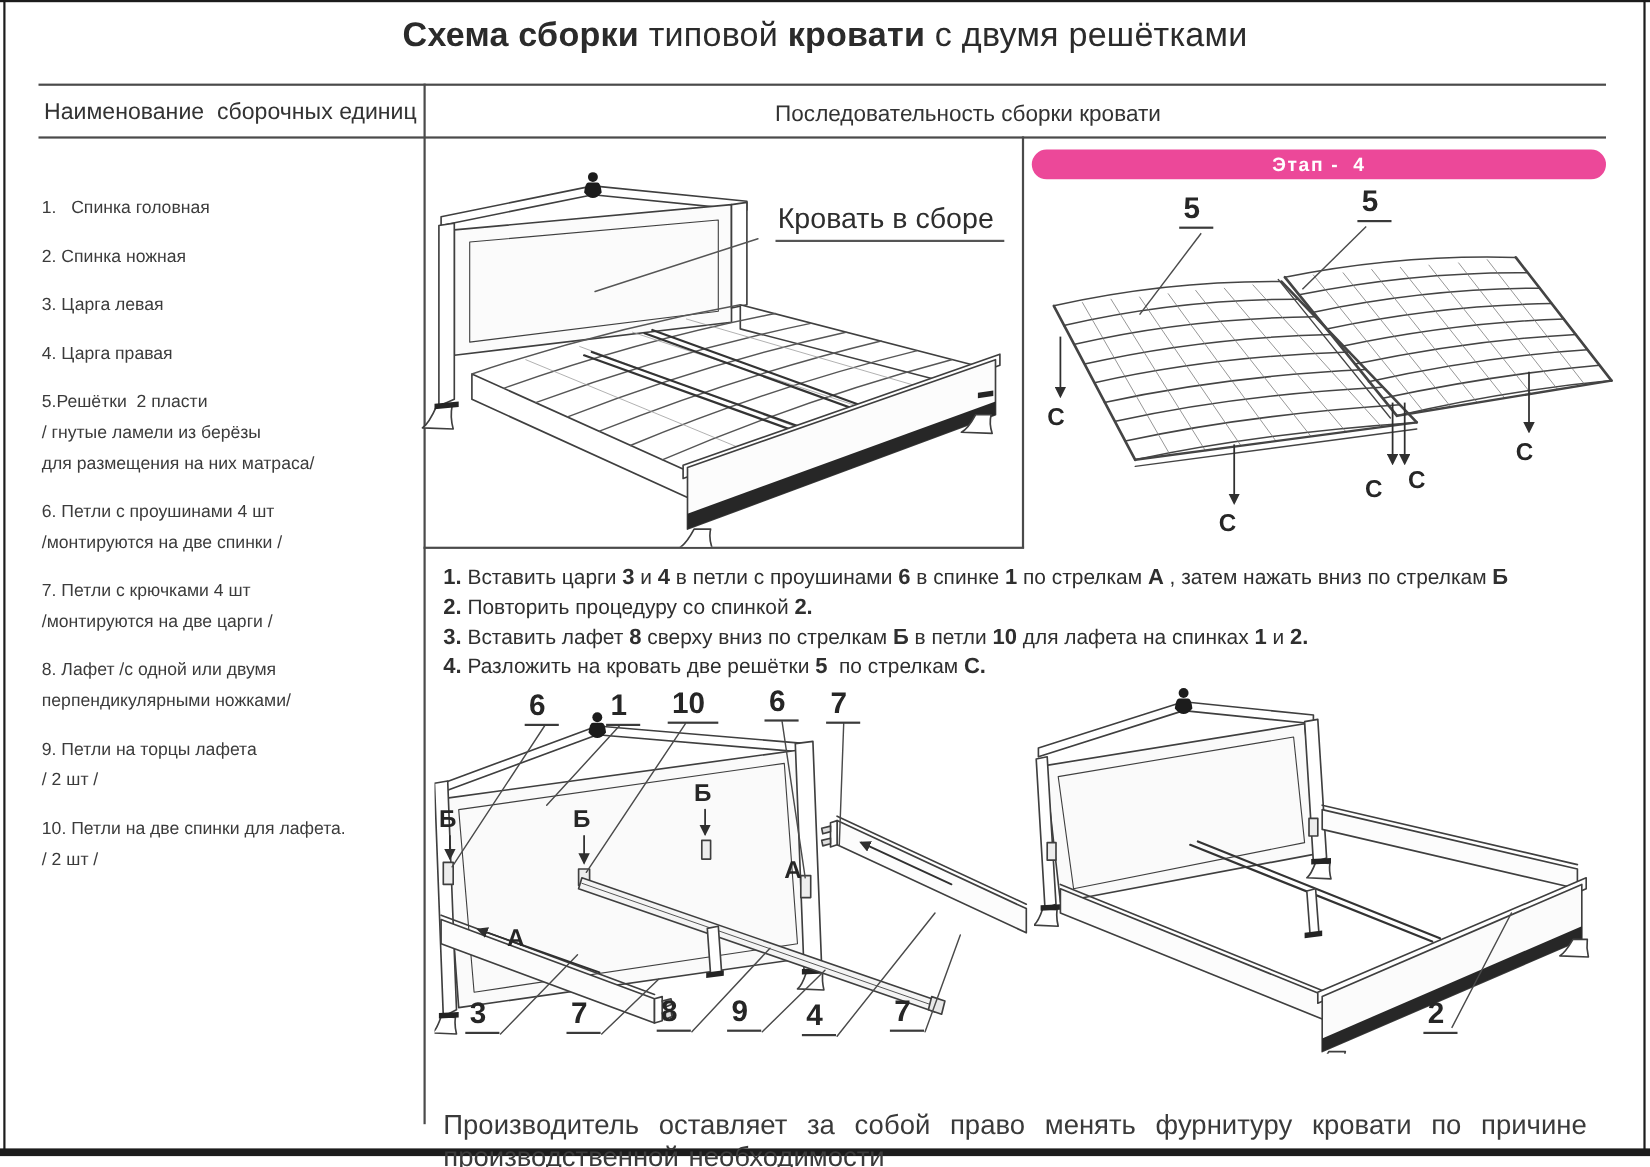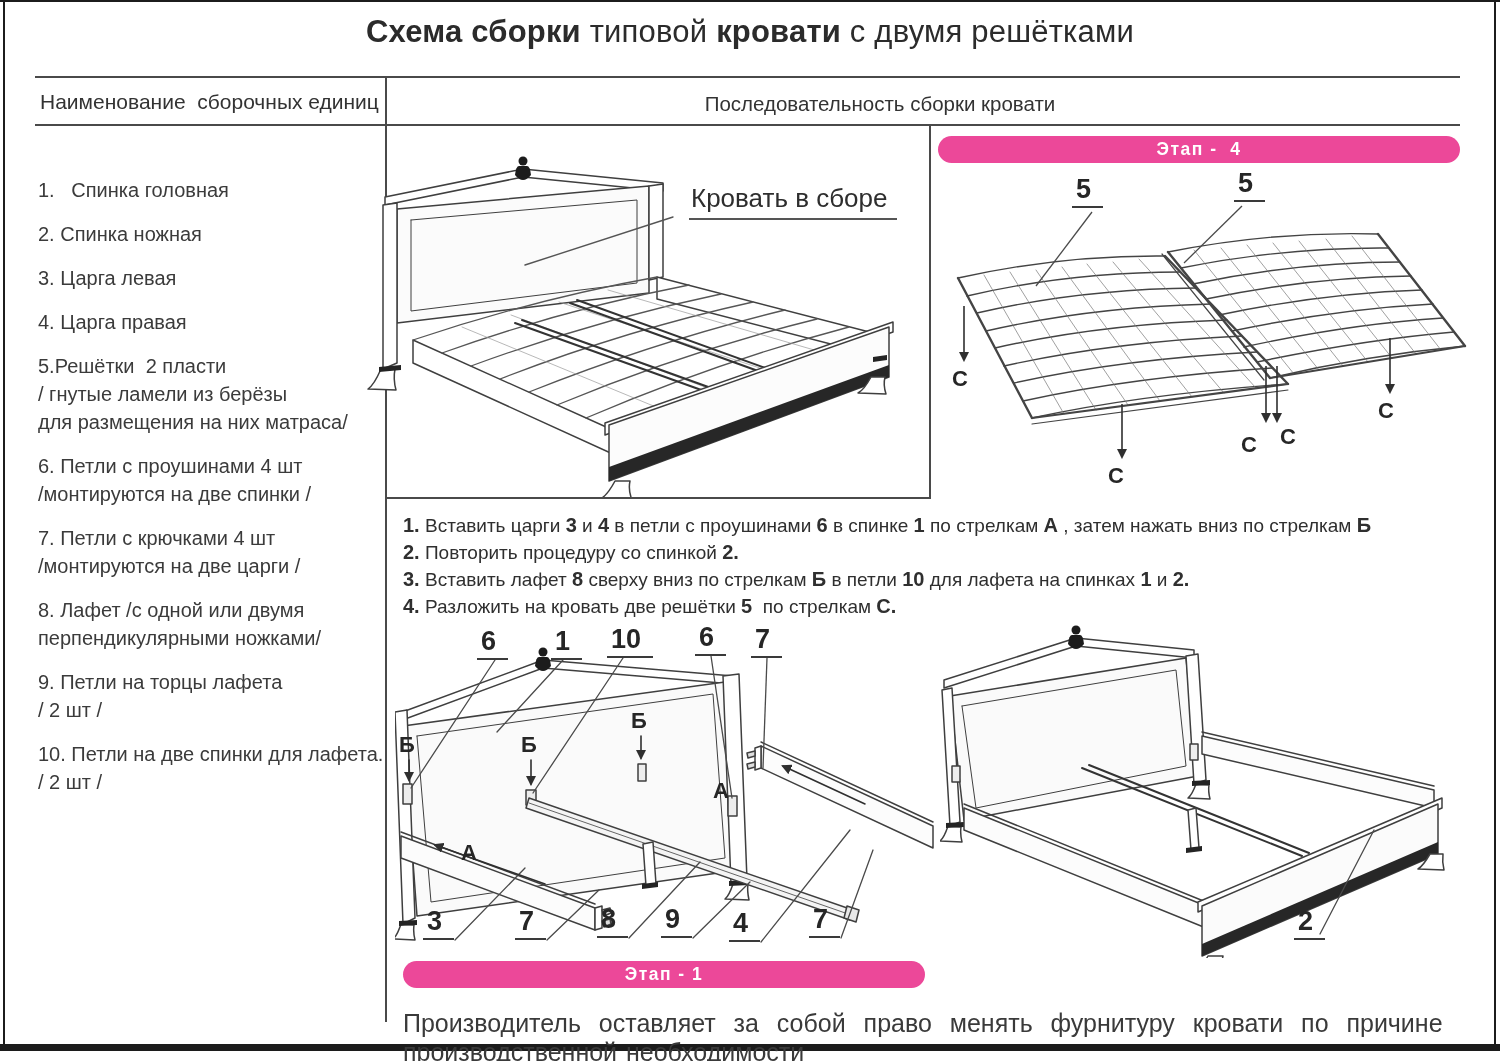--- a/index.html
+++ b/index.html
@@ -4,21 +4,21 @@
 <style>
   html,body{margin:0;padding:0;background:#fff;}
   .page{position:relative;width:1500px;height:1061px;background:#fff;overflow:hidden;
         font-family:"Liberation Sans","DejaVu Sans",sans-serif;color:#2e2e2e;}
   .hline,.vline{position:absolute;background:#4a4a4a;}
   .border-bar{position:absolute;background:#1c1c1c;}
   .title{position:absolute;left:0;right:0;top:14px;text-align:center;font-size:31px;
          font-weight:300;color:#2b2b2b;letter-spacing:0.2px;}
   .title b{font-weight:700;}
   .col-header{position:absolute;font-size:21px;color:#333;white-space:pre-wrap;}
-  .parts{position:absolute;left:38px;top:176px;width:352px;font-size:20px;line-height:28px;
+  .parts{position:absolute;left:38px;top:176px;width:352px;font-size:16px;line-height:28px;
          color:#3b3b3b;white-space:pre-wrap;}
   .part-item{margin-bottom:16px;}
   .instr{position:absolute;left:403px;top:512px;width:1070px;font-size:19px;line-height:27px;
          color:#2f2f2f;white-space:pre-wrap;}
   .instr b{font-weight:700;font-size:20px;}
   .pill{position:absolute;height:27px;background:#ec4899;border-radius:14px;color:#fff;
         font-size:17.5px;font-weight:700;text-align:center;line-height:27px;letter-spacing:1.5px;
         white-space:pre-wrap;}
   .diagram{position:absolute;}
   .diagram svg{position:absolute;left:0;top:0;}
@@ -46,21 +46,21 @@
   <div class="col-header" style="left:40px;top:90px;width:340px;">Наименование  сборочных единиц</div>
   <div class="col-header" style="left:640px;top:92px;width:480px;text-align:center;font-size:20.5px;">Последовательность сборки кровати</div>
   <div class="hline" style="left:35px;top:124px;width:1425px;height:2px;"></div>
 
   <div class="vline" style="left:385px;top:76px;width:2px;height:946px;"></div>
   <div class="vline" style="left:929px;top:124px;width:2px;height:374px;"></div>
   <div class="hline" style="left:385px;top:497px;width:546px;height:2px;"></div>
 
   <div class="parts"><div class="part-item"><div>1.   Спинка головная</div></div><div class="part-item"><div>2. Спинка ножная</div></div><div class="part-item"><div>3. Царга левая</div></div><div class="part-item"><div>4. Царга правая</div></div><div class="part-item"><div>5.Решётки  2 пласти</div><div>/ гнутые ламели из берёзы</div><div>для размещения на них матраса/</div></div><div class="part-item"><div>6. Петли с проушинами 4 шт</div><div>/монтируются на две спинки /</div></div><div class="part-item"><div>7. Петли с крючками 4 шт</div><div>/монтируются на две царги /</div></div><div class="part-item"><div>8. Лафет /с одной или двумя</div><div>перпендикулярными ножками/</div></div><div class="part-item"><div>9. Петли на торцы лафета</div><div>/ 2 шт /</div></div><div class="part-item"><div>10. Петли на две спинки для лафета.</div><div>/ 2 шт /</div></div></div>
 
-  <div class="diagram" style="left:365px;top:125px;width:557px;height:372px;">
+  <div class="diagram" style="left:381px;top:125px;width:557px;height:372px;">
     <svg width="545" height="372" viewBox="0 0 545 372">
       <g stroke="#3f3f3f" stroke-width="1.5" fill="none" stroke-linejoin="round" stroke-linecap="round">
         <polygon points="20,72 158,44 298,58 298,66 158,52 20,80" fill="#ffffff"></polygon>
         <g fill="#1c1c1c" stroke="none">
           <circle cx="158" cy="36" r="4.5"></circle>
           <path d="M150,50 q1,-9 4,-9 l8,0 q3,0 4,9 q-4,5 -8,5 q-4,0 -8,-5 z"></path>
         </g>
         <polygon points="32,84 284,61 284,168 32,198" fill="#fbfbfb"></polygon>
         <polyline points="46,95 272,75 272,158 46,186 46,95" stroke-width="1"></polyline>
         <polygon points="18,80 32,78 32,238 18,244" fill="#ffffff"></polygon>
@@ -256,21 +256,20 @@
       <span class="co letter" style="left: 236px; top: 92px;">Б</span>
       <span class="co letter" style="left: 66px; top: 224px;">А</span>
       <span class="co letter" style="left: 318px; top: 162px;">А</span>
       <span class="co num" style="left: 28px; top: 290px;">3</span>
       <span class="co num" style="left: 120px; top: 290px;">7</span>
       <span class="co num" style="left: 202px; top: 288px;">8</span>
       <span class="co num" style="left: 266px; top: 288px;">9</span>
       <span class="co num" style="left: 334px; top: 292px;">4</span>
       <span class="co num" style="left: 414px; top: 288px;">7</span>
     </div>
-  <div class="pill" style="left:403px;top:961px;width:522px;">Этап - 1</div>
 
   <div class="diagram" style="left:940px;top:618px;width:556px;height:340px;">
     <svg width="556" height="340" viewBox="0 0 556 340">
       <g stroke="#3f3f3f" stroke-width="1.5" fill="none" stroke-linejoin="round" stroke-linecap="round">
         <polygon points="4,62 136,20 254,32 254,40 136,28 4,70" fill="#ffffff"></polygon>
         <g fill="#1c1c1c" stroke="none">
           <circle cx="136" cy="12" r="4.5"></circle>
           <path d="M128,26 q1,-9 4,-9 l8,0 q3,0 4,9 q-4,5 -8,5 q-4,0 -8,-5 z"></path>
         </g>
         <polygon points="10,78 246,40 258,158 24,202" fill="#fafafa"></polygon>

